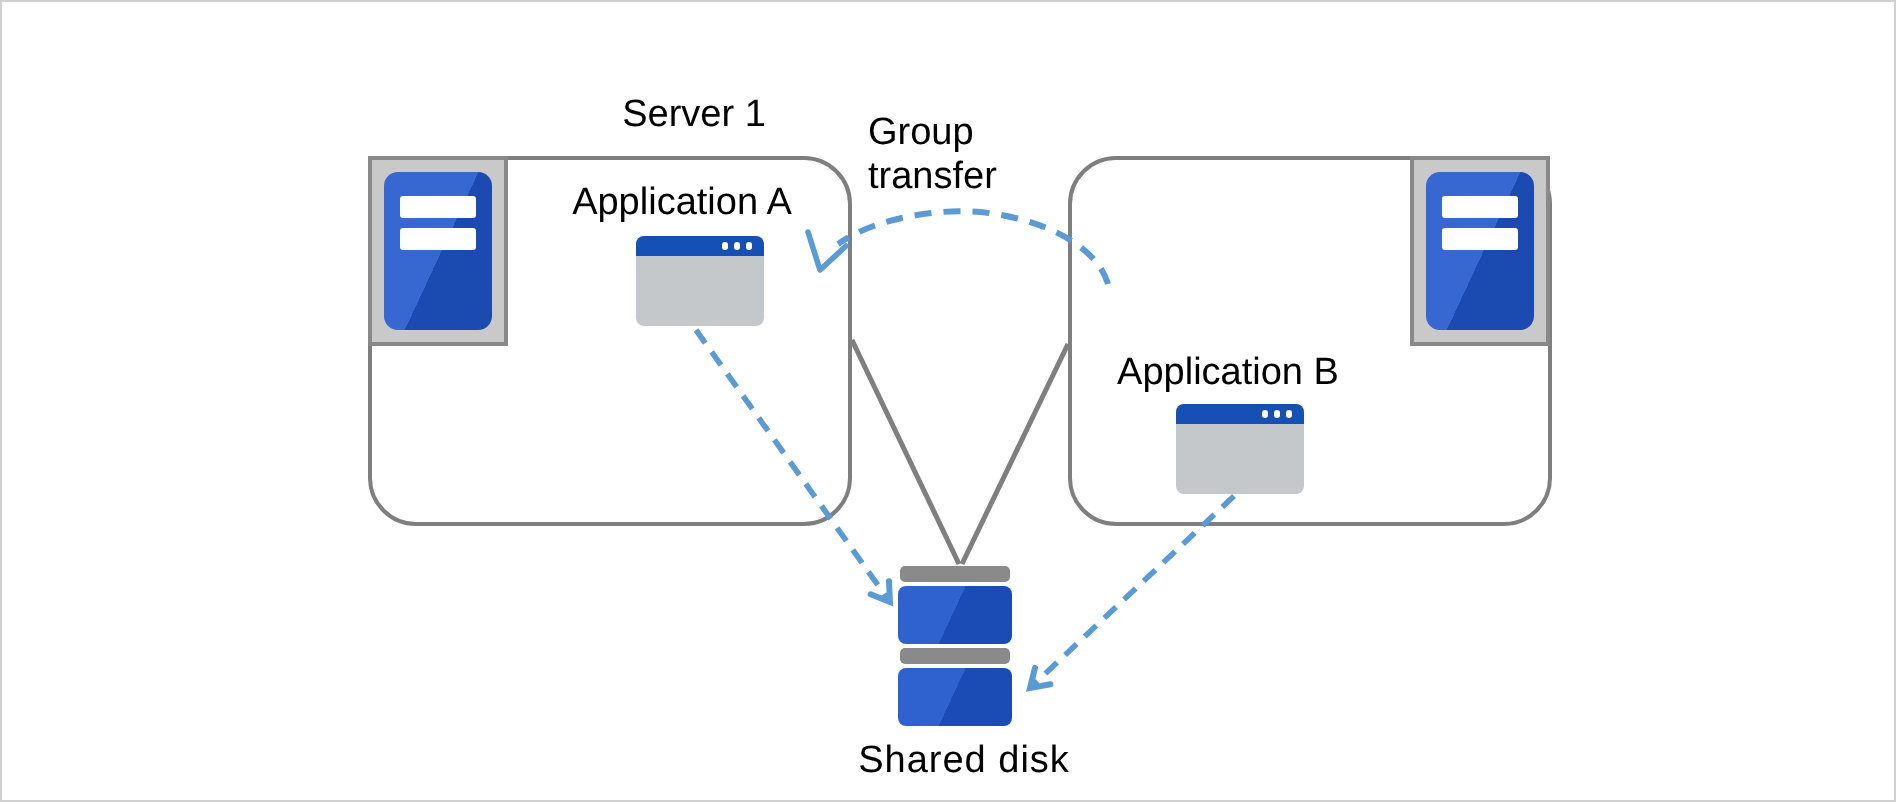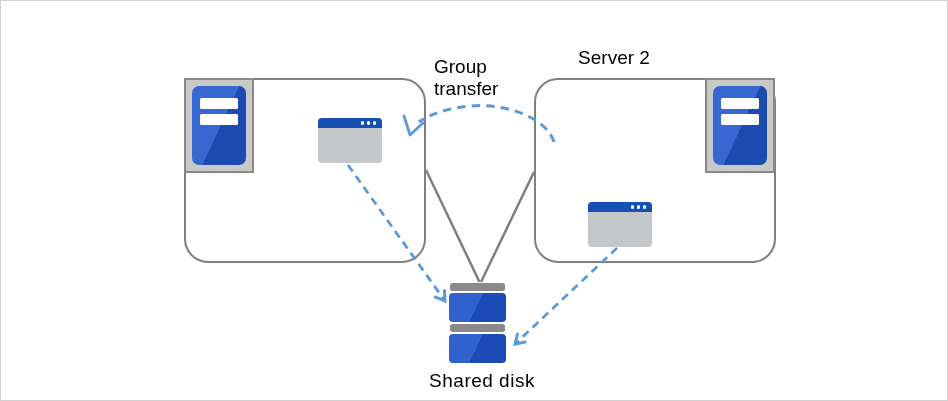--- a/index.html
+++ b/index.html
@@ -107,21 +107,23 @@
     </div>
   </div>
 
   <div class="disk">
     <div class="disk-bar"></div>
     <div class="disk-block"></div>
     <div class="disk-bar"></div>
     <div class="disk-block"></div>
   </div>
 
-  <div class="label label-server2">Server 2</div>
+  <div class="label label-server1">Server 1</div>
+  <div class="label label-app-a">Application A</div>
+  <div class="label label-app-b">Application B</div>
   <div class="label label-disk">Shared disk</div>
   <div class="label label-group-transfer">Group transfer</div>
 
   <svg class="overlay" width="948" height="401" viewBox="0 0 948 401">
     <defs>
       <marker id="arrowOpen" viewBox="0 0 12 12" refX="9.5" refY="6" markerWidth="15" markerHeight="15" orient="auto" markerUnits="userSpaceOnUse">
         <path d="M2.5,1.5 L9.5,6 L2.5,10.5" fill="none" stroke="#5b9bd5" stroke-width="2.4" stroke-linecap="round" stroke-linejoin="miter"></path>
       </marker>
     </defs>
 

